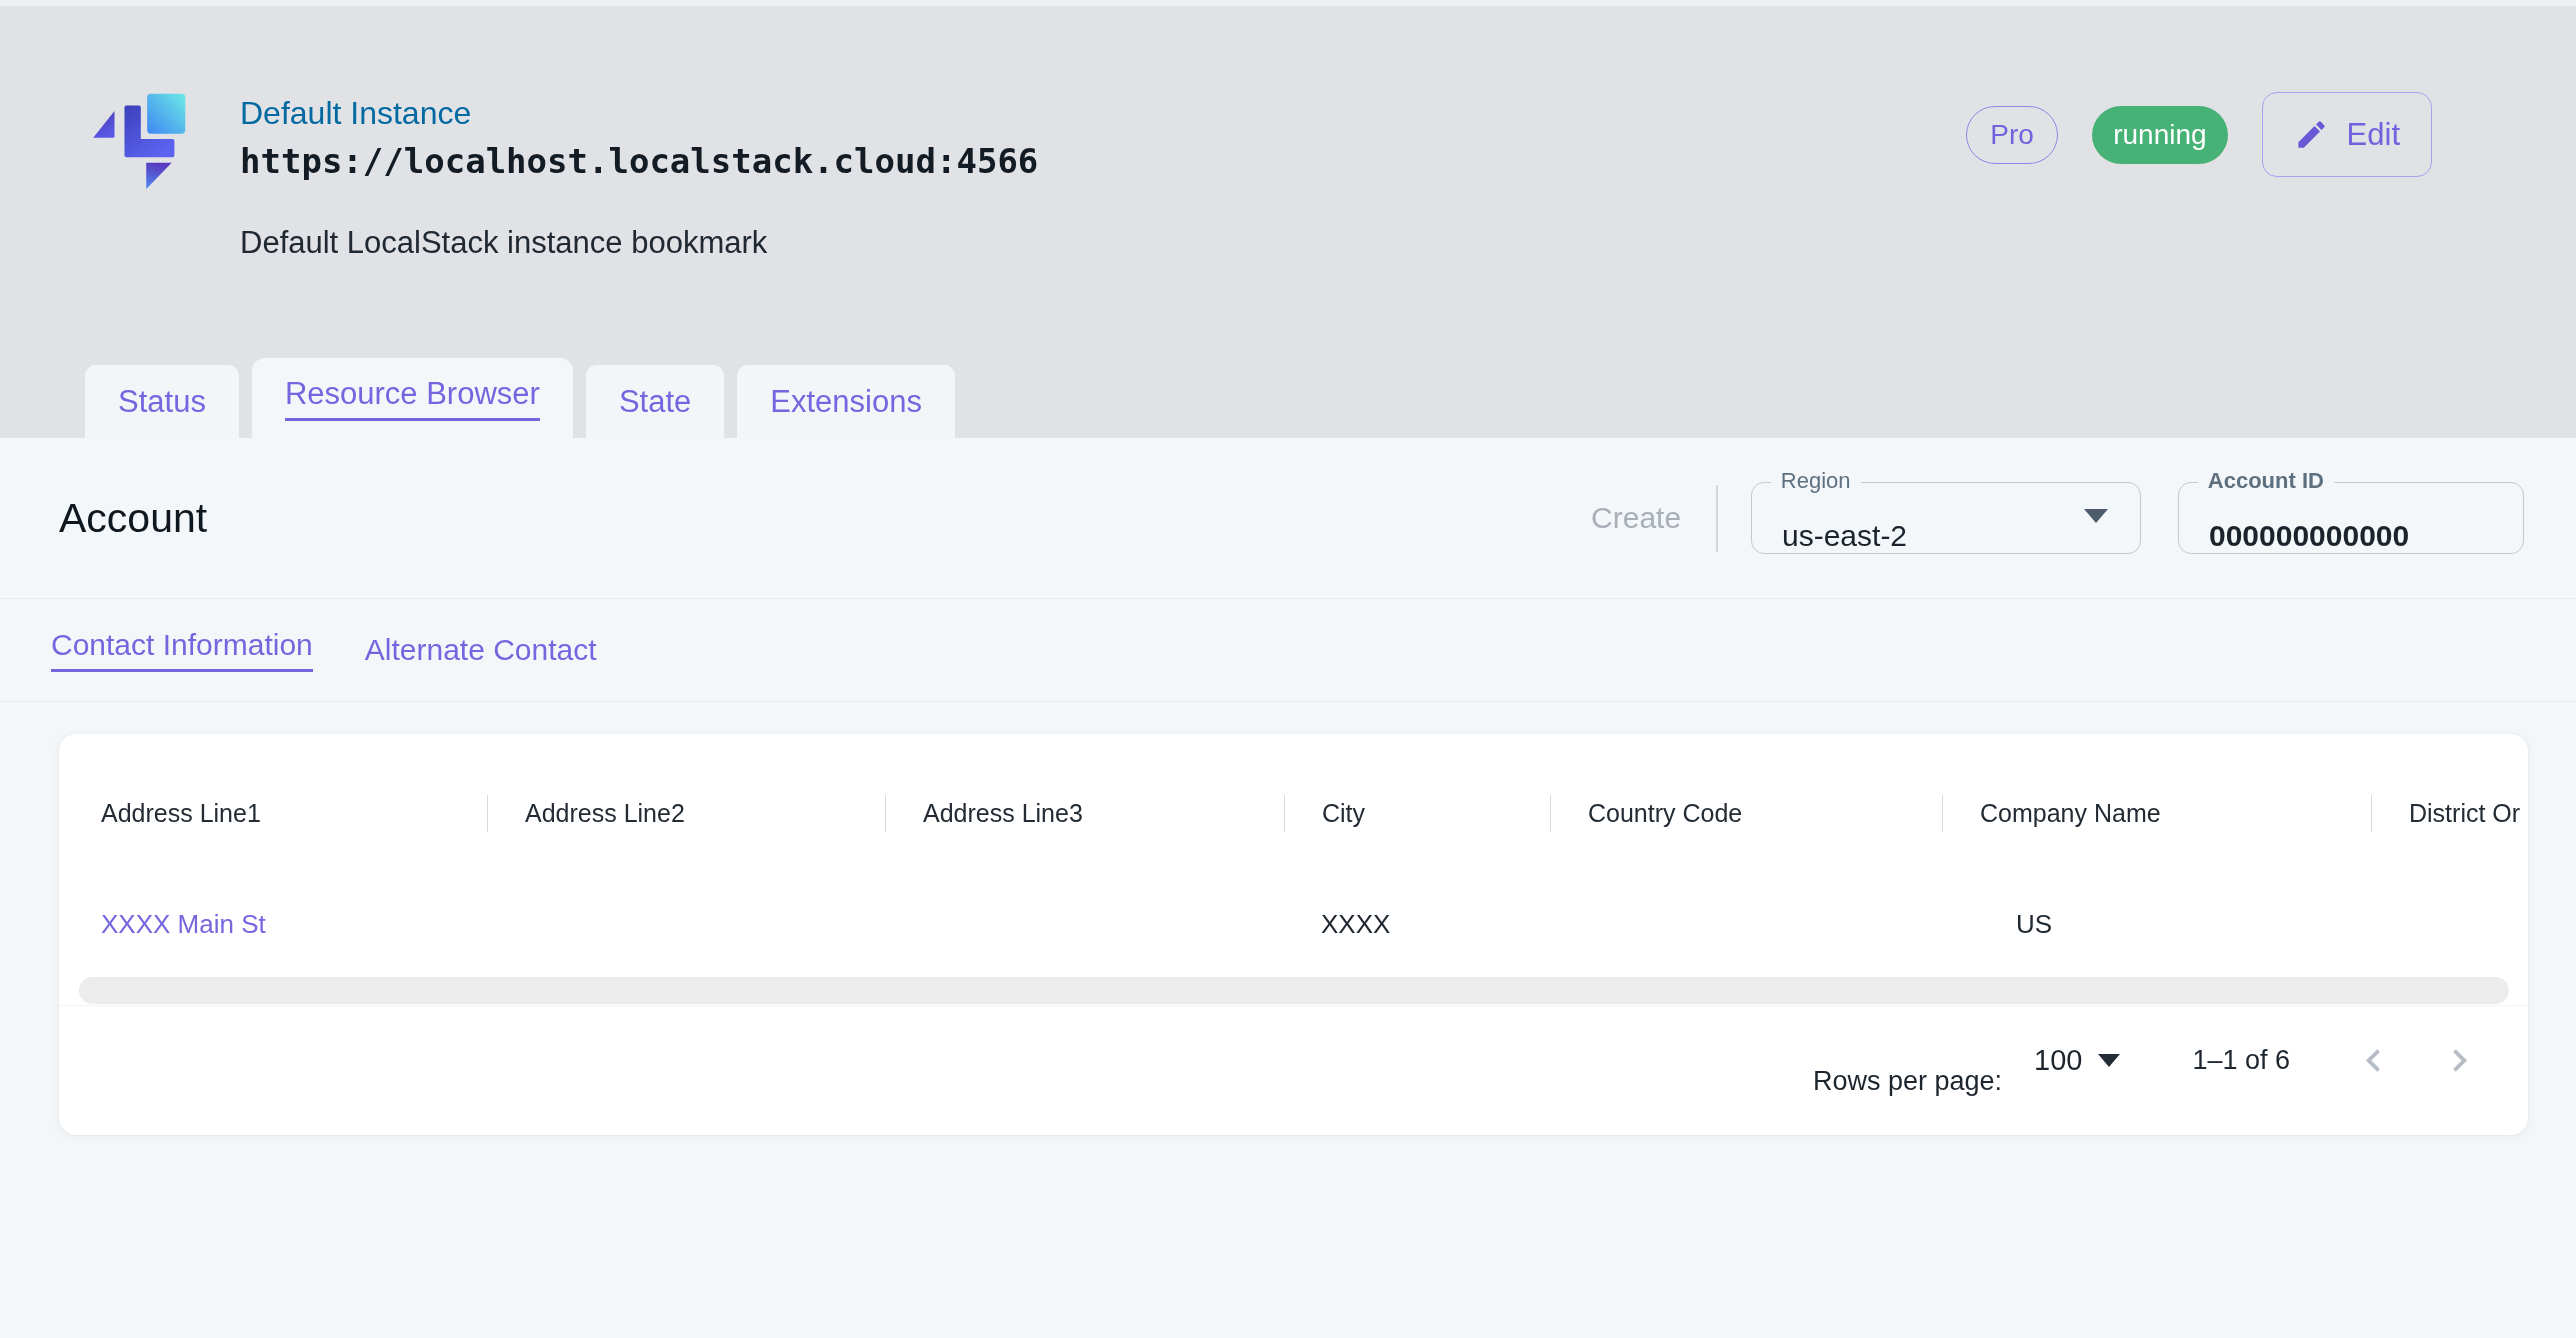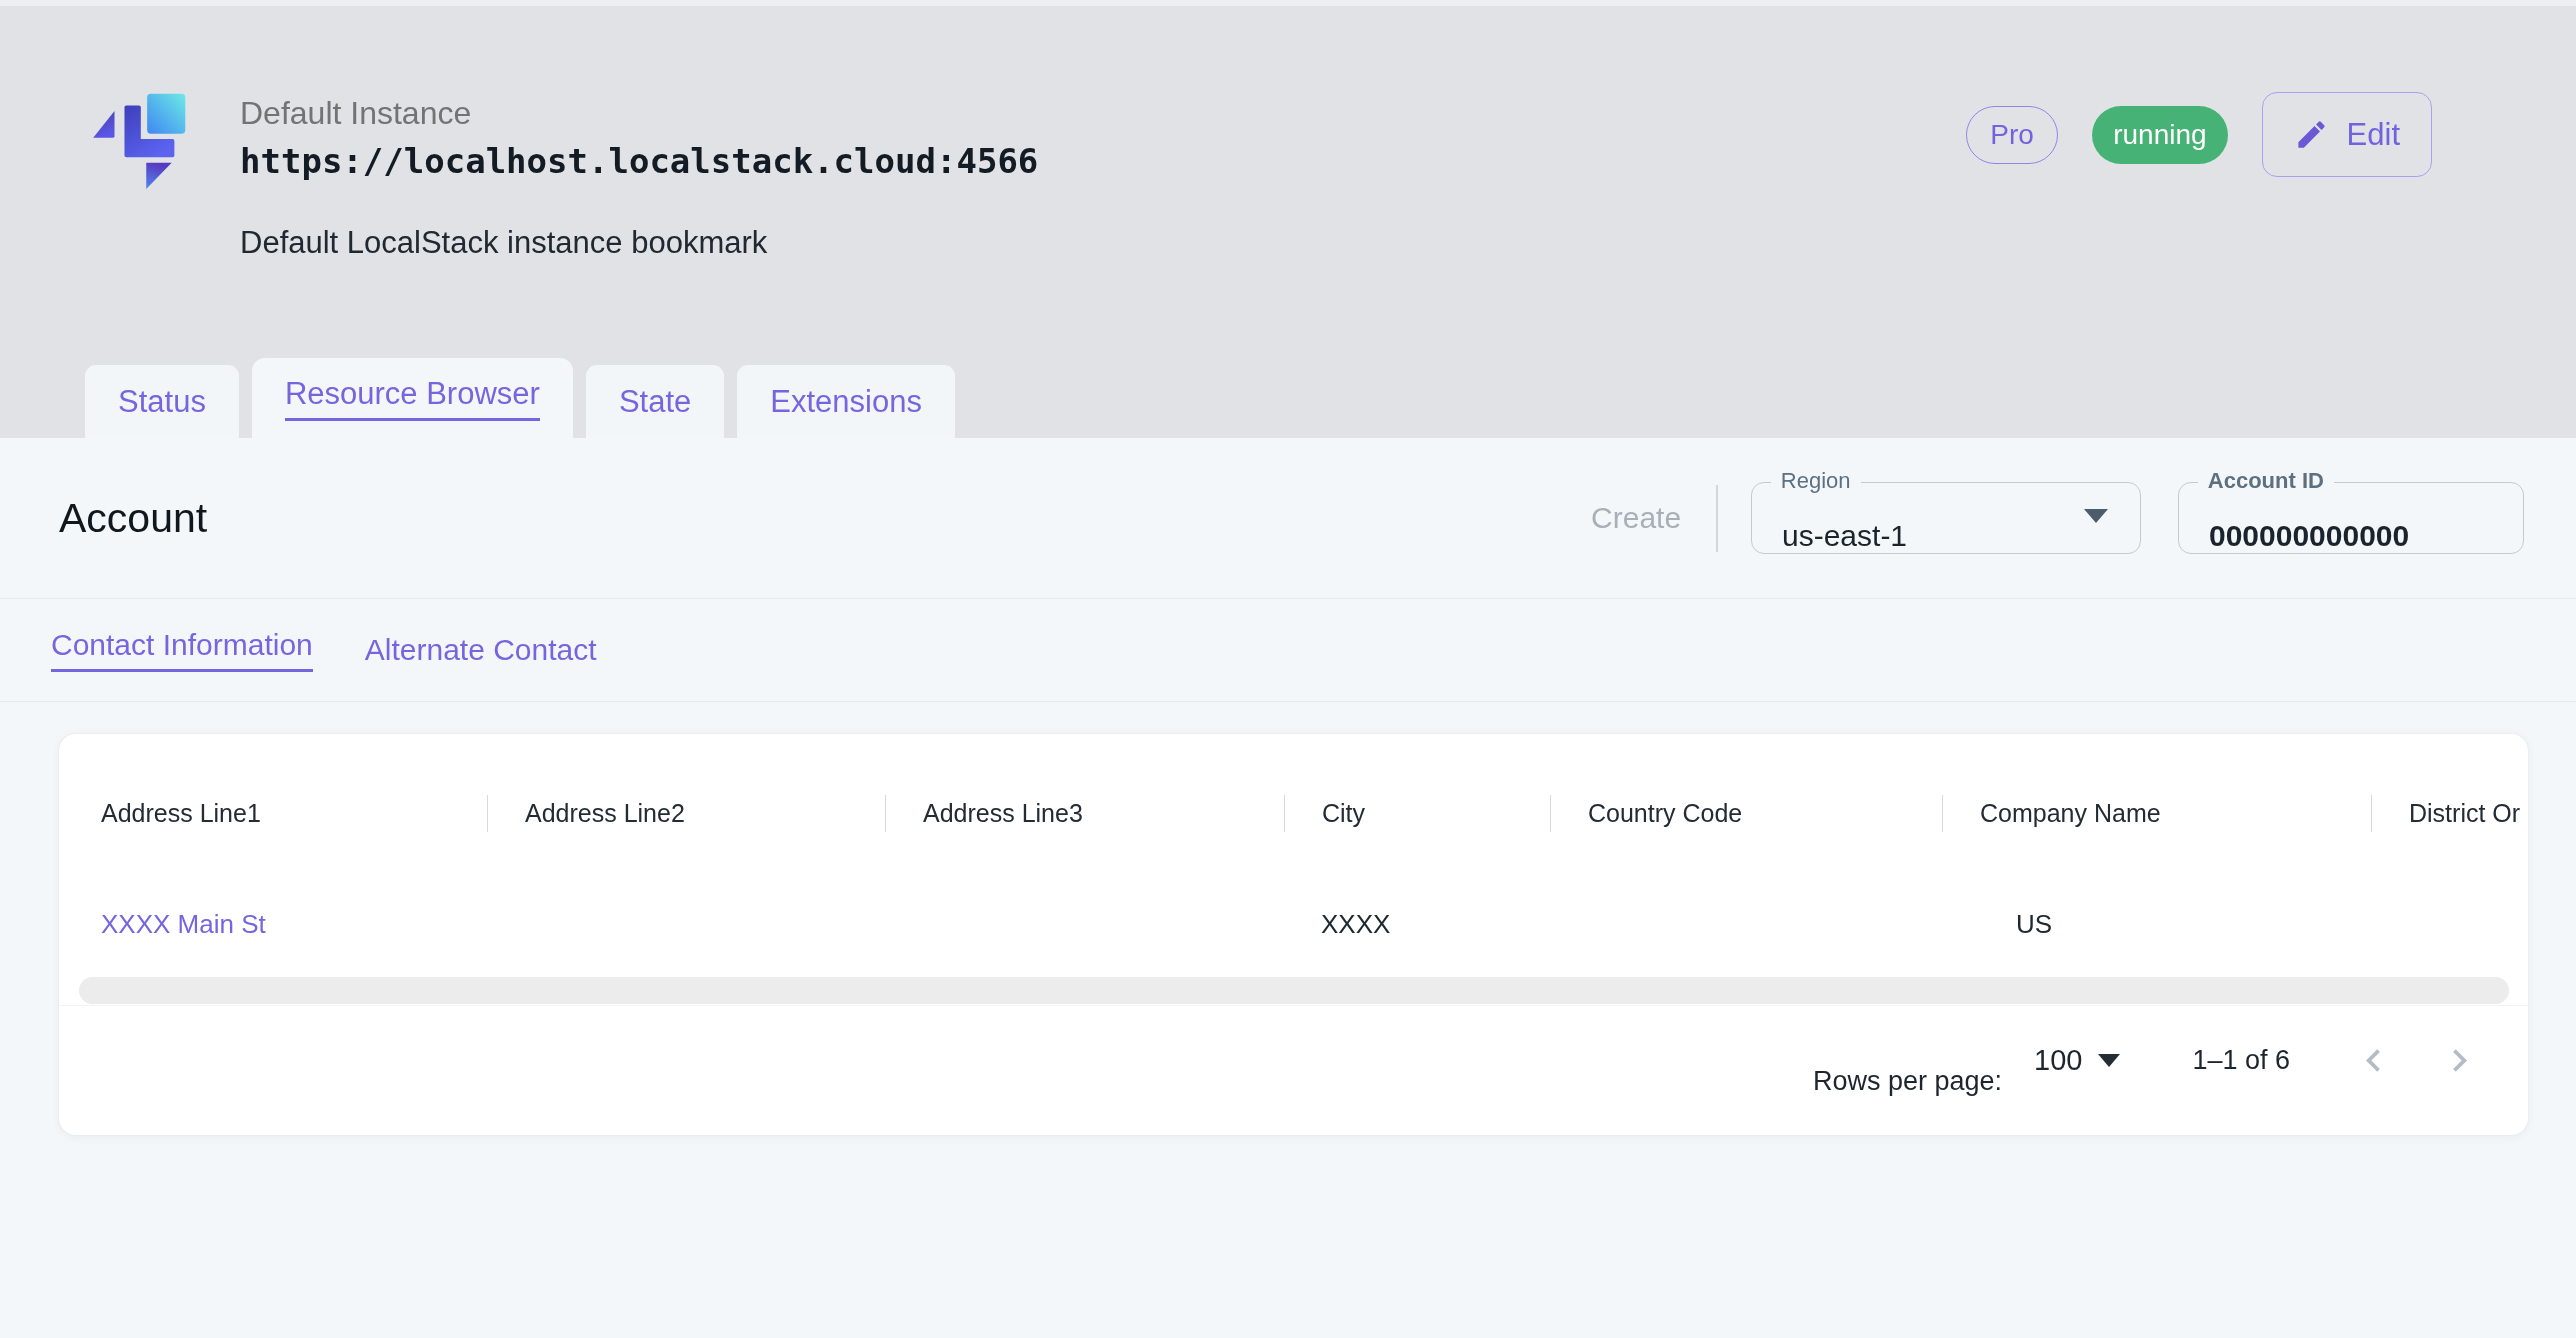--- a/index.html
+++ b/index.html
@@ -10,21 +10,21 @@
     overflow:hidden;
     position:relative;
     color:#1b232c;
   }
   .top-strip { position:absolute; top:0; left:0; right:0; height:5.6px; background:#edeff1; }
 
   
   .header { position:absolute; left:90px; top:86px; display:flex; }
   .logo { width:98px; height:108px; flex:none; }
   .instance-info { margin-left:52px; padding-top:9.3px; }
-  .instance-title { font-size:32px; color:#737373; }
+  .instance-title { font-size:32px; color:#0369a1; }
   .instance-url {
     margin-top:8.4px;
     font-family:"DejaVu Sans Mono", monospace;
     font-weight:700; font-size:34px; color:#131b24;
     letter-spacing:0;
   }
   .instance-subtitle { margin-top:44px; font-size:31px; color:#202831; }
 
   .badges { position:absolute; top:91px; right:144px; height:87px; display:flex; align-items:center; gap:34px; }
   .chip { display:flex; align-items:center; justify-content:center; font-size:28px; border-radius:37px; height:58px; }
@@ -211,21 +211,21 @@
 
 <div class="panel">
 
   <div class="account-bar">
     <div class="account-title">Account</div>
     <div class="controls">
       <button class="create-btn">Create</button>
       <div class="v-divider"></div>
       <div class="field field-region">
         <span class="field-label">Region</span>
-        <span class="field-value">us-east-1</span>
+        <span class="field-value">us-east-2</span>
         <span class="select-caret"></span>
       </div>
       <div class="field field-account">
         <span class="field-label">Account ID</span>
         <span class="field-value">000000000000</span>
       </div>
     </div>
   </div>
 
   <div class="subtabs">

